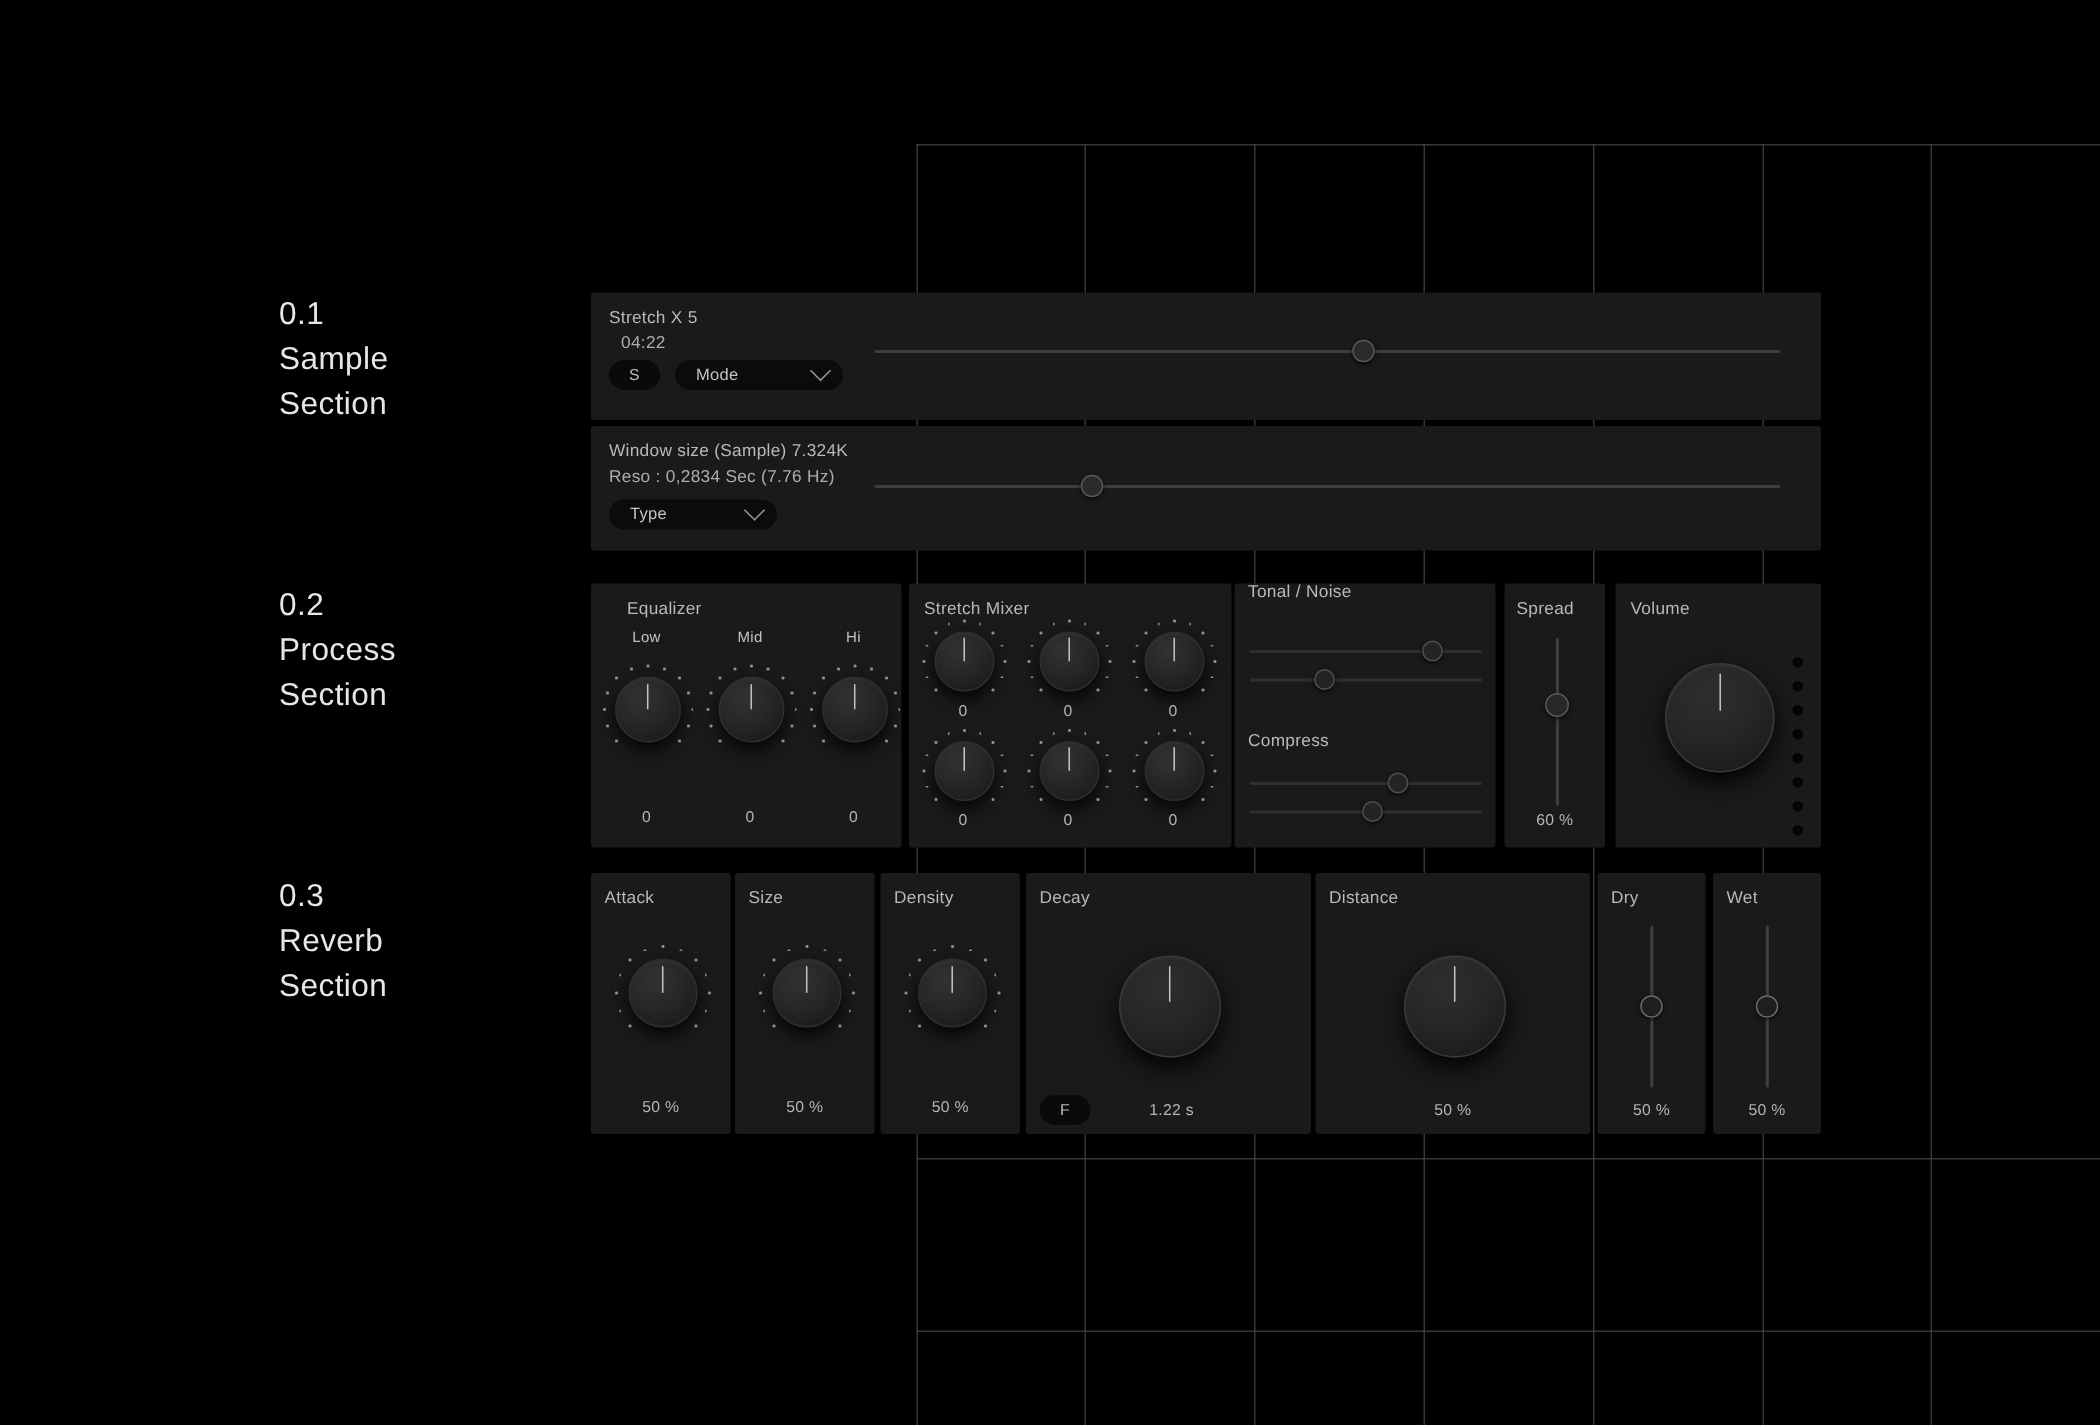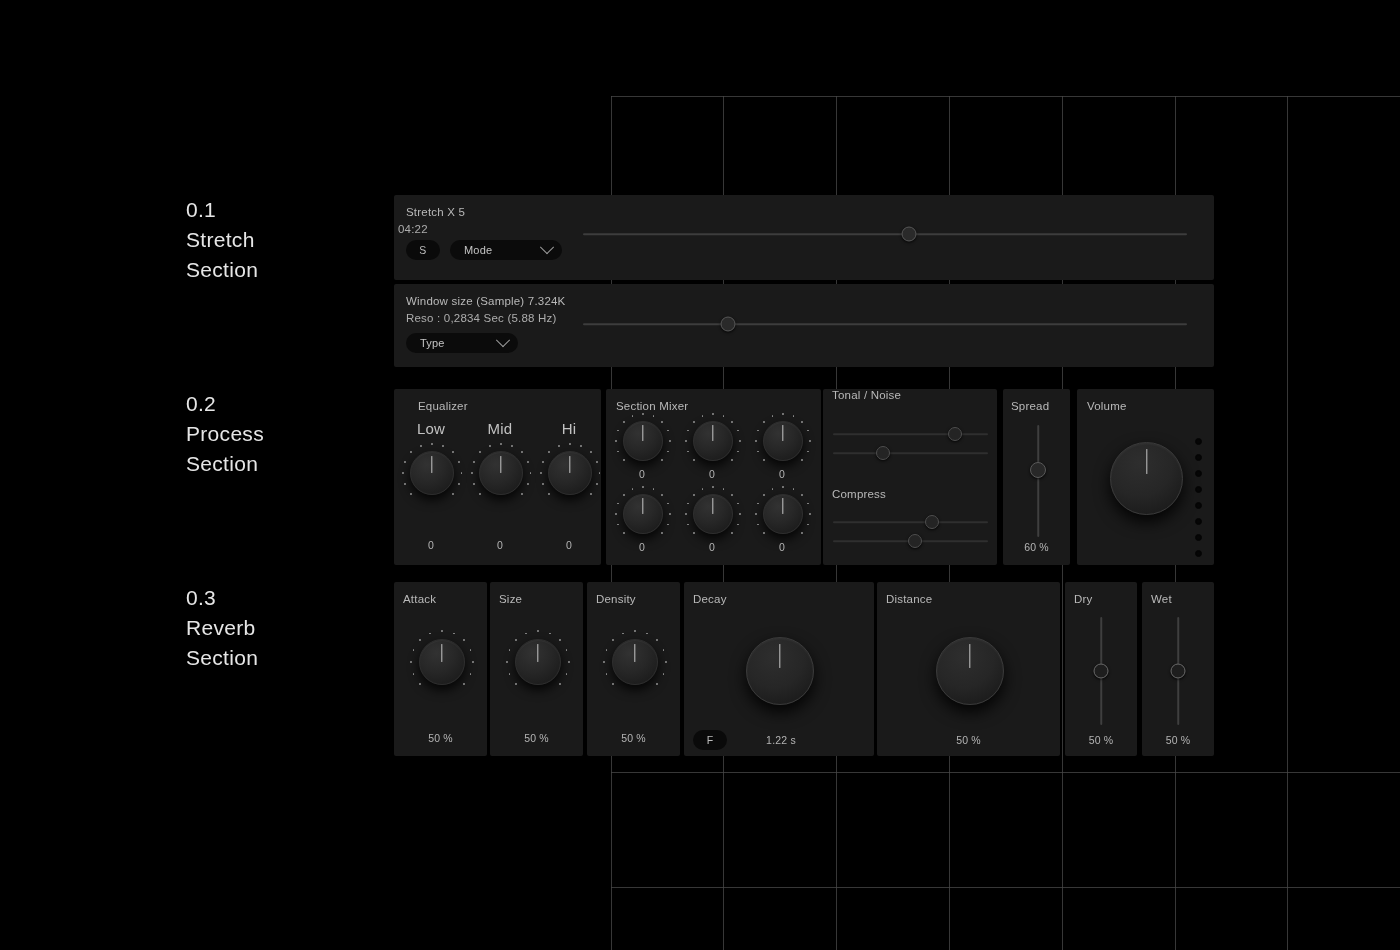--- a/index.html
+++ b/index.html
@@ -17,21 +17,21 @@
   
   .sec-label{position:absolute;left:186px;color:#e6e6e6;font-size:21px;line-height:30px;letter-spacing:.3px;font-weight:400;}
   .sec-label .num{display:block;}
   .sec-label .l1{display:block;}
   .sec-label .l2{display:block;}
 
   
   .panel{position:absolute;background:#1a1a1a;border-radius:2px;}
   .ptitle{position:absolute;font-size:11.5px;color:#b9b9b9;letter-spacing:.2px;white-space:nowrap;}
   .pval{position:absolute;font-size:10.5px;color:#b4b4b4;letter-spacing:.2px;white-space:nowrap;text-align:center;}
-  .plabel{position:absolute;font-size:15px;color:#c2c2c2;letter-spacing:.2px;white-space:nowrap;text-align:center;}
+  .plabel{position:absolute;font-size:10px;color:#c2c2c2;letter-spacing:.2px;white-space:nowrap;text-align:center;}
 
   
   .pill{position:absolute;background:#0a0a0a;border-radius:14px;display:flex;align-items:center;justify-content:center;
         font-size:10.5px;color:#bdbdbd;letter-spacing:.3px;}
   .dd{position:absolute;background:#0b0b0b;border-radius:14px;display:flex;align-items:center;
       font-size:11px;color:#c4c4c4;letter-spacing:.2px;padding:0 10px 0 14px;justify-content:space-between;}
   .chev{width:9px;height:9px;border-right:1.3px solid #9a9a9a;border-bottom:1.3px solid #9a9a9a;
         transform:rotate(45deg) translate(-2px,-2px);}
 
   
@@ -77,51 +77,51 @@
     <div class="gl-v" style="left: 1062px; top: 96px; height: 854px;"></div>
     <div class="gl-v" style="left: 1175px; top: 96px; height: 854px;"></div>
     <div class="gl-v" style="left: 1287px; top: 96px; height: 854px;"></div>
     <div class="gl-h" style="top: 96px; left: 611px; width: 789px;"></div>
     <div class="gl-h" style="top: 772px; left: 611px; width: 789px;"></div>
     <div class="gl-h" style="top: 887px; left: 611px; width: 789px;"></div>
   </div>
 
 <div class="sec-label" style="top:195px">
   <span class="num">0.1</span>
-  <span class="l1">Stretch</span>
+  <span class="l1">Sample</span>
   <span class="l2">Section</span>
 </div>
 <div class="sec-label" style="top:389px">
   <span class="num">0.2</span>
   <span class="l1">Process</span>
   <span class="l2">Section</span>
 </div>
 <div class="sec-label" style="top:583px">
   <span class="num">0.3</span>
   <span class="l1">Reverb</span>
   <span class="l2">Section</span>
 </div>
 
 <div class="panel" style="left:394px;top:195px;width:820px;height:85px;">
   <div class="ptitle" style="left:12px;top:11px;">Stretch X 5</div>
-  <div class="ptitle" style="left:4px;top:28px;color:#adadad;">04:22</div>
+  <div class="ptitle" style="left:20px;top:28px;color:#adadad;">04:22</div>
   <div class="pill" style="left:12px;top:45px;width:34px;height:20px;">S</div>
   <div class="dd" style="left:56px;top:45px;width:88px;height:20px;">
     <span>Mode</span>
     <span class="chev"></span>
   </div>
   <div class="hs" id="stretch-slider" style="left:189px;top:30px;width:604px;height:18px;">
     <div class="track"></div>
     <div class="thumb" style="left: 54%;"></div>
   </div>
 </div>
 
 <div class="panel" style="left:394px;top:284px;width:820px;height:83px;">
   <div class="ptitle" style="left:12px;top:11px;">Window size (Sample) 7.324K</div>
-  <div class="ptitle" style="left:12px;top:28px;color:#adadad;">Reso : 0,2834 Sec (5.88 Hz)</div>
+  <div class="ptitle" style="left:12px;top:28px;color:#adadad;">Reso : 0,2834 Sec (7.76 Hz)</div>
   <div class="dd" style="left:12px;top:49px;width:88px;height:20px;">
     <span>Type</span>
     <span class="chev"></span>
   </div>
   <div class="hs" id="window-slider" style="left:189px;top:31px;width:604px;height:18px;">
     <div class="track"></div>
     <div class="thumb" style="left: 24%;"></div>
   </div>
 </div>
 
@@ -183,21 +183,21 @@
         <i style="left: 47.2621px; top: 31.3509px;"></i>
         <i style="left: 40.8889px; top: 40.8889px;"></i>
       </div>
     </div>
   <div class="pval" style="left:7px;top:150px;width:60px;">0</div>
   <div class="pval" style="left:76px;top:150px;width:60px;">0</div>
   <div class="pval" style="left:145px;top:150px;width:60px;">0</div>
 </div>
 
 <div class="panel" style="left:606px;top:389px;width:215px;height:176px;">
-  <div class="ptitle" style="left:10px;top:11px;">Section Mixer</div>
+  <div class="ptitle" style="left:10px;top:11px;">Stretch Mixer</div>
   <div class="knob k-oct" style="left:17px;top:32px;width:38px;height:38px;">
       <div class="ind" style="height: 40%;"></div>
       <div class="dots">
         <i style="left: -1.24644px; top: 37.4464px;"></i>
         <i style="left: -7.17734px; top: 28.5702px;"></i>
         <i style="left: -9.26px; top: 18.1px;"></i>
         <i style="left: -7.17734px; top: 7.62978px;"></i>
         <i style="left: -1.24644px; top: -1.24644px;"></i>
         <i style="left: 7.62978px; top: -7.17734px;"></i>
         <i style="left: 18.1px; top: -9.26px;"></i>

